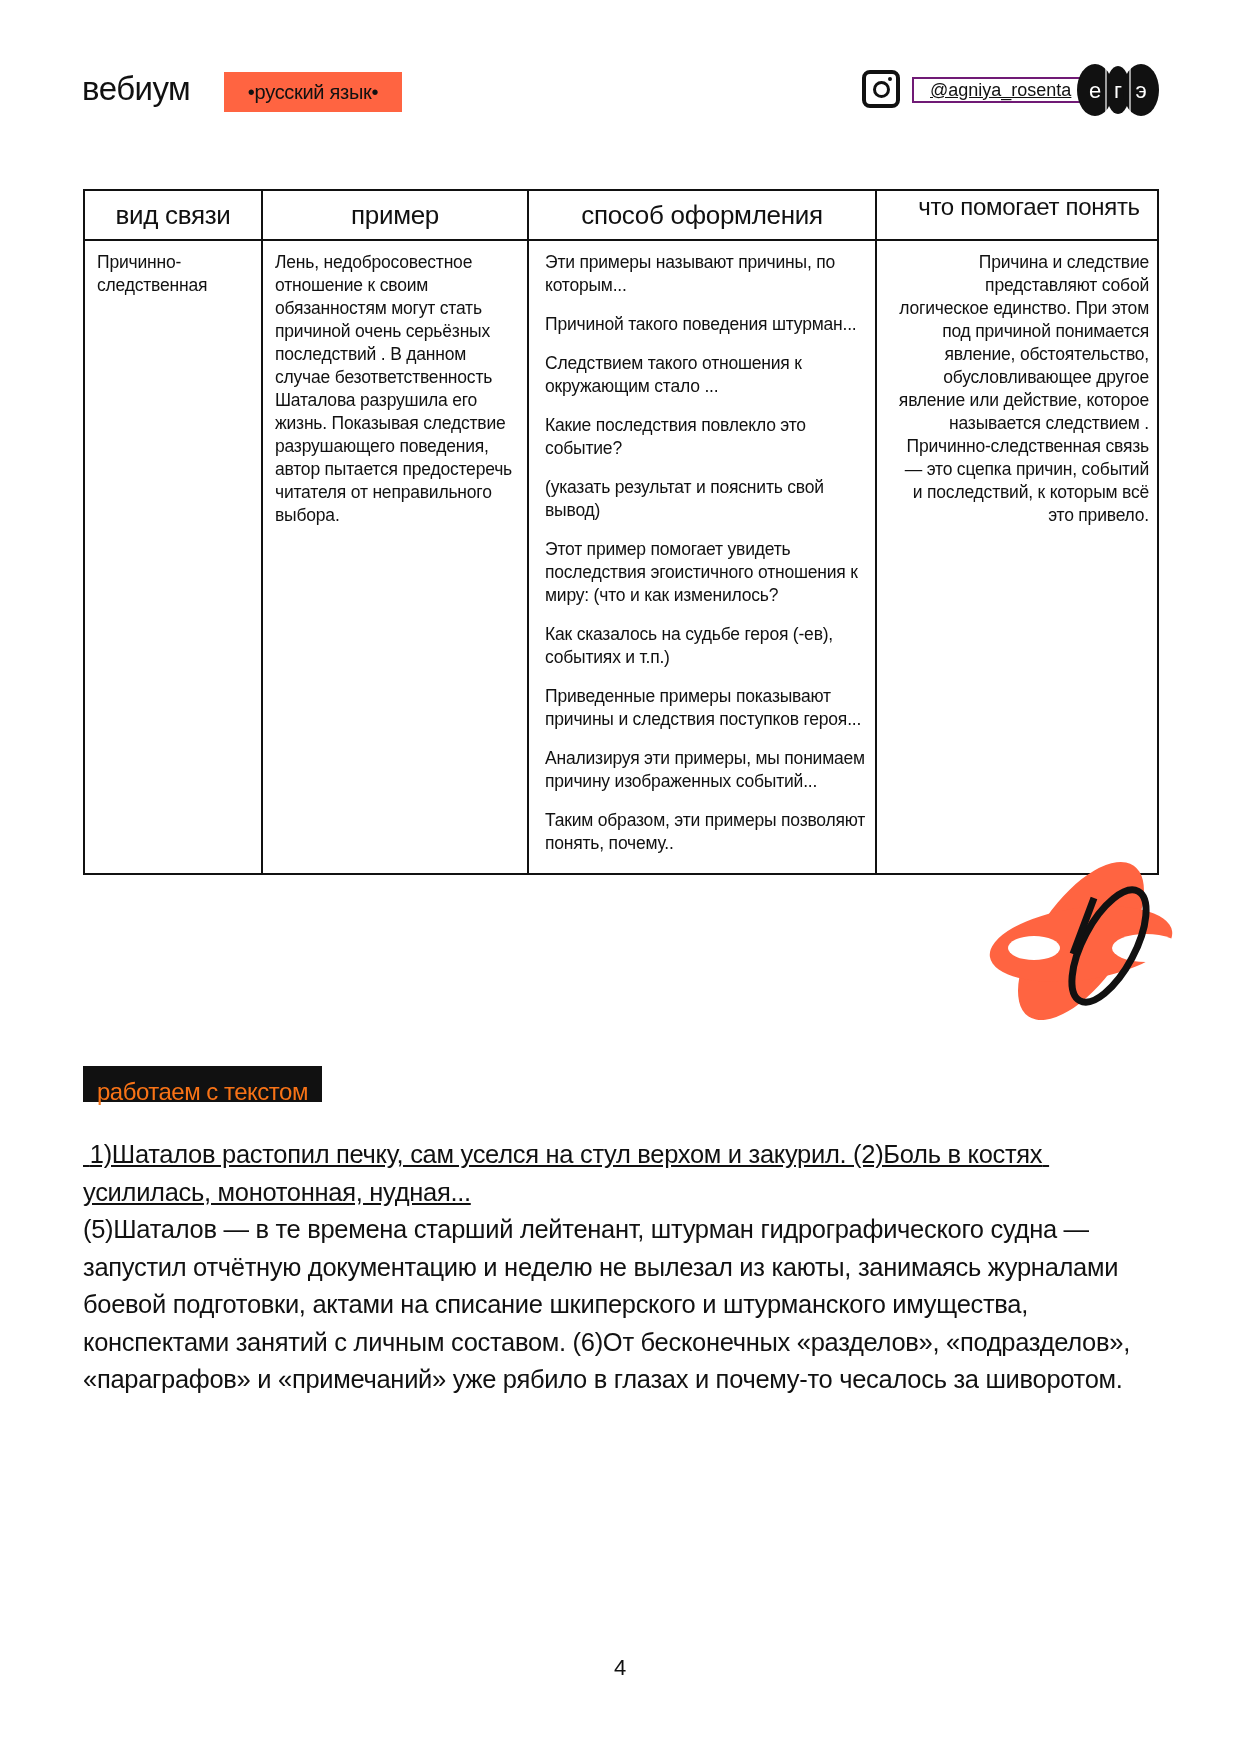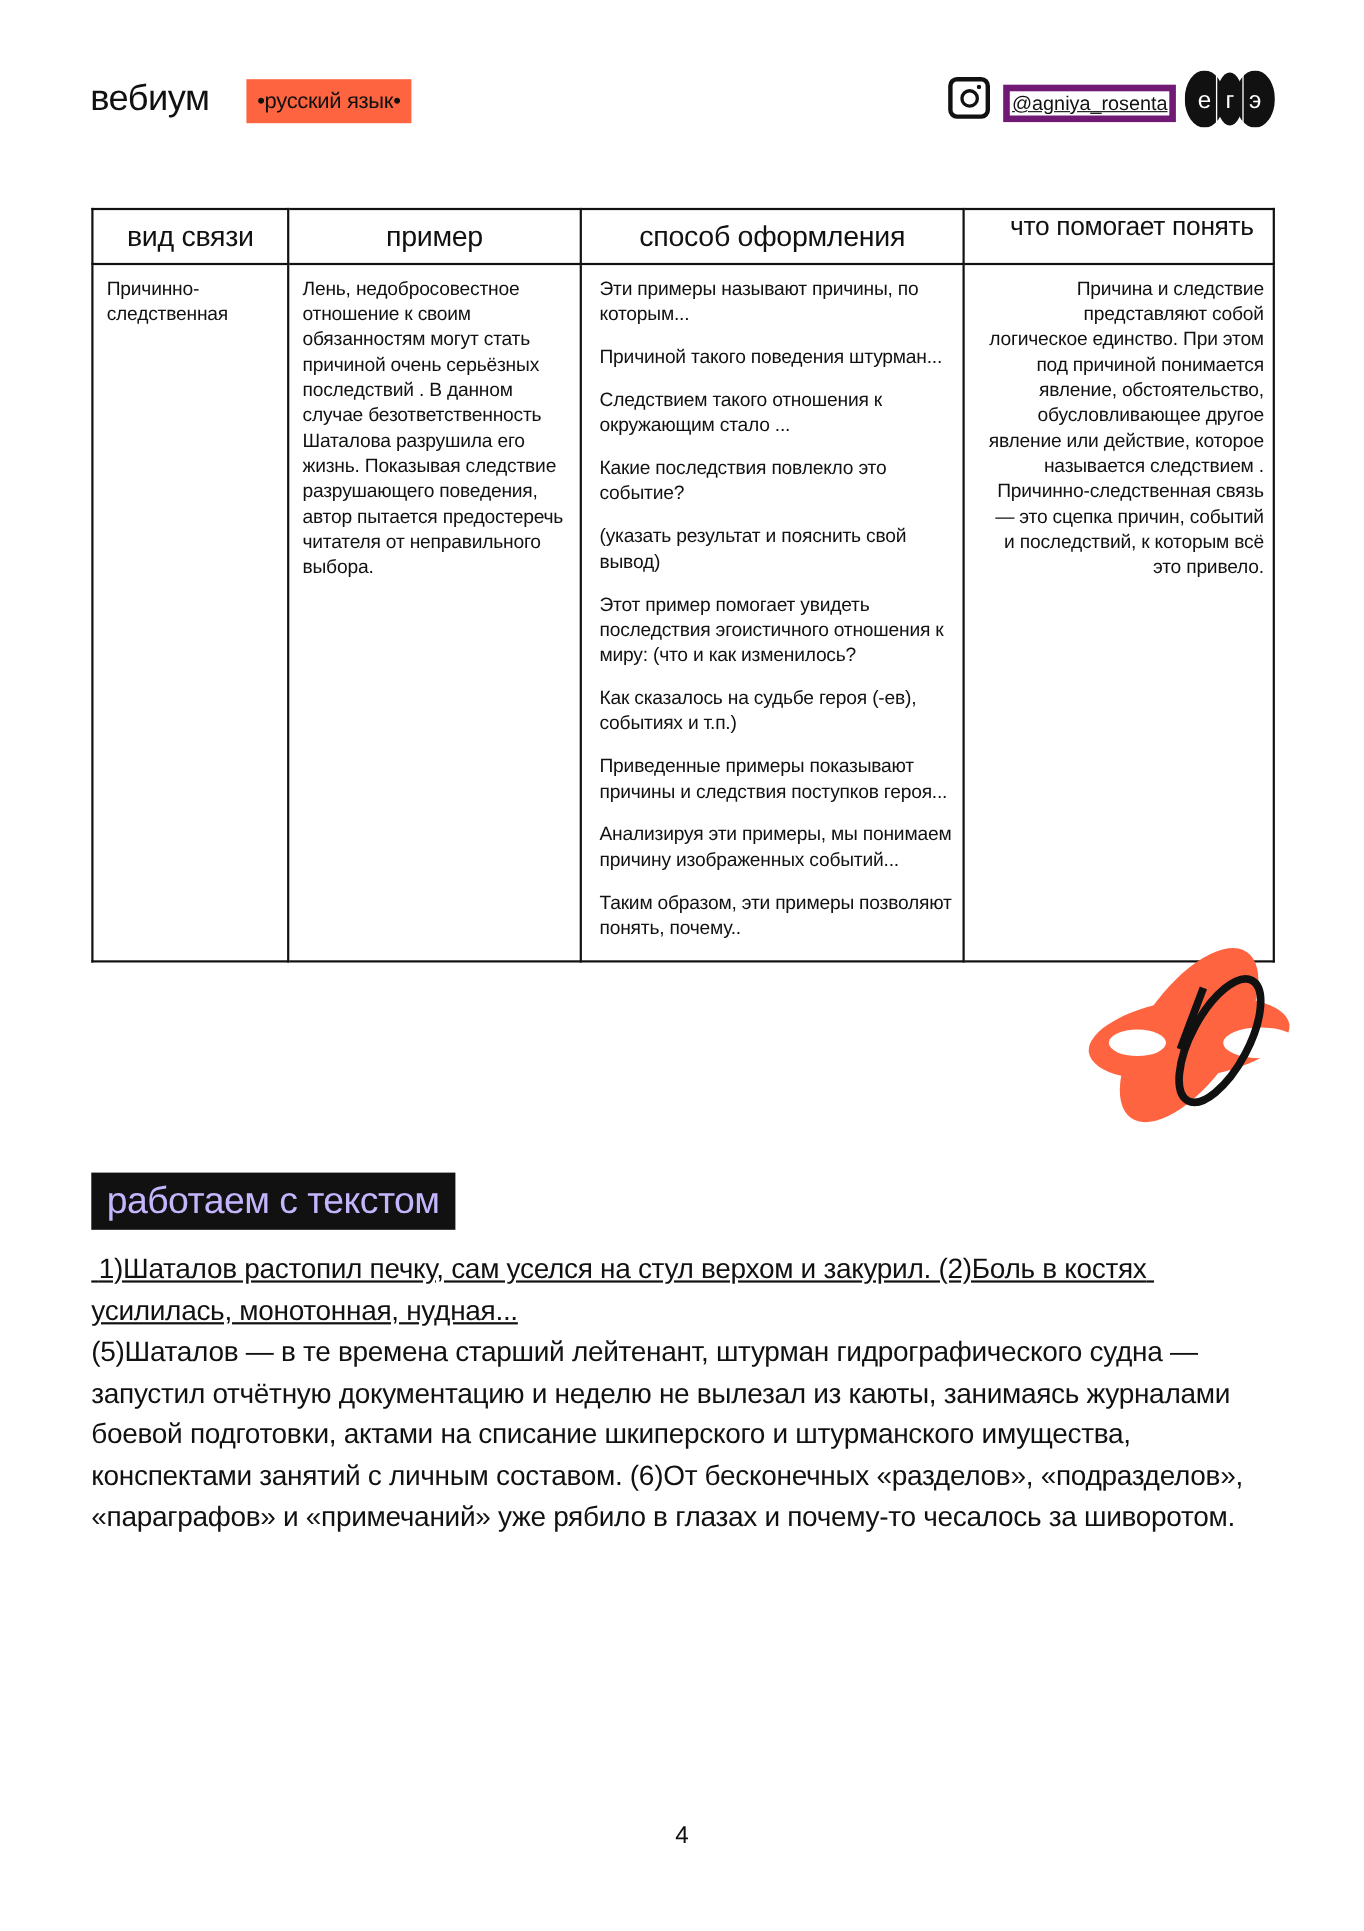--- a/index.html
+++ b/index.html
@@ -10,41 +10,41 @@
       color: #111111;
       overflow: hidden;
     }
     
     .brand {
       position: absolute; left: 82px; top: 70px;
       font-size: 33px; letter-spacing: -0.5px; color: #111;
     }
     .subject-badge {
       position: absolute; left: 224px; top: 72px;
-      width: 150px; height: 40px;
+      width: 178px; height: 40px;
       background: #ff6441;
       font-size: 20px; line-height: 40px; text-align: center;
       color: #111; letter-spacing: -0.3px;
     }
     .insta-icon {
       position: absolute; left: 862px; top: 70px;
       width: 38px; height: 38px;
       border: 4px solid #111; border-radius: 8px;
     }
     .insta-icon .lens {
       position: absolute; left: 7px; top: 7px; width: 17px; height: 17px;
       border: 3px solid #111; border-radius: 50%;
     }
     .insta-icon .dot {
       position: absolute; right: 4px; top: 3px; width: 4px; height: 4px;
       background: #111; border-radius: 50%;
     }
     .handle {
       position: absolute; left: 912px; top: 77px;
-      border: 6px solid #701a75; padding: 0 2px;
+      border: 2px solid #701a75; padding: 0 16px;
       font-size: 18px; line-height: 22px; color: #111;
       text-decoration: underline;
     }
     .ege-logo {
       position: absolute; left: 1077px; top: 64px;
       width: 82px; height: 52px;
     }
     
     .table-wrap { position: absolute; left: 83px; top: 189px; width: 1074px; }
     table {
@@ -70,23 +70,23 @@
     .col-w3 { width: 348px; }
     .col-w4 { width: 282px; }
     
     .deco {
       position: absolute; left: 986px; top: 836px;
       width: 190px; height: 200px;
     }
     
     .section-heading {
       position: absolute; left: 83px; top: 1066px;
-      height: 52px; padding: 0 14px;
-      background: #111111; color: #c4b5fd;
-      font-size: 34px; line-height: 52px; letter-spacing: -0.5px;
+      height: 36px; padding: 0 14px;
+      background: #111111; color: #f97316;
+      font-size: 24px; line-height: 52px; letter-spacing: -0.5px;
     }
     .text-body {
       position: absolute; left: 83px; top: 1136px; width: 1080px;
       font-size: 25.5px; line-height: 37.5px; letter-spacing: -0.3px;
       color: #111;
     }
     .text-body p { margin: 0; }
     .page-number {
       position: absolute; left: 0; width: 1240px; top: 1655px;
       text-align: center; font-size: 22px;

